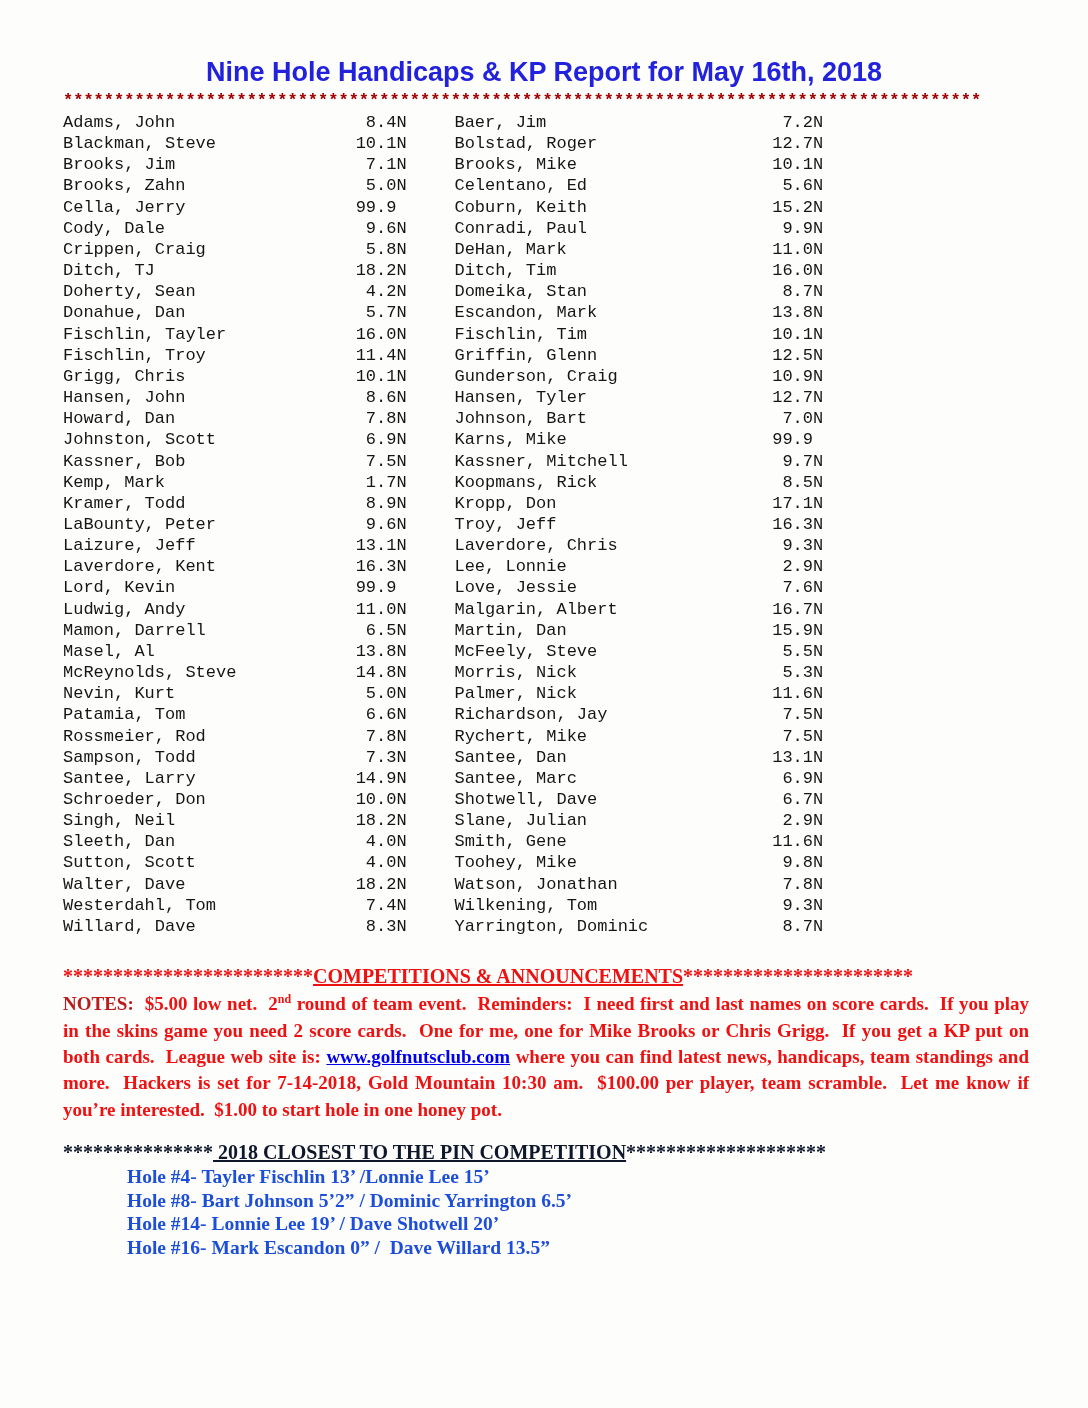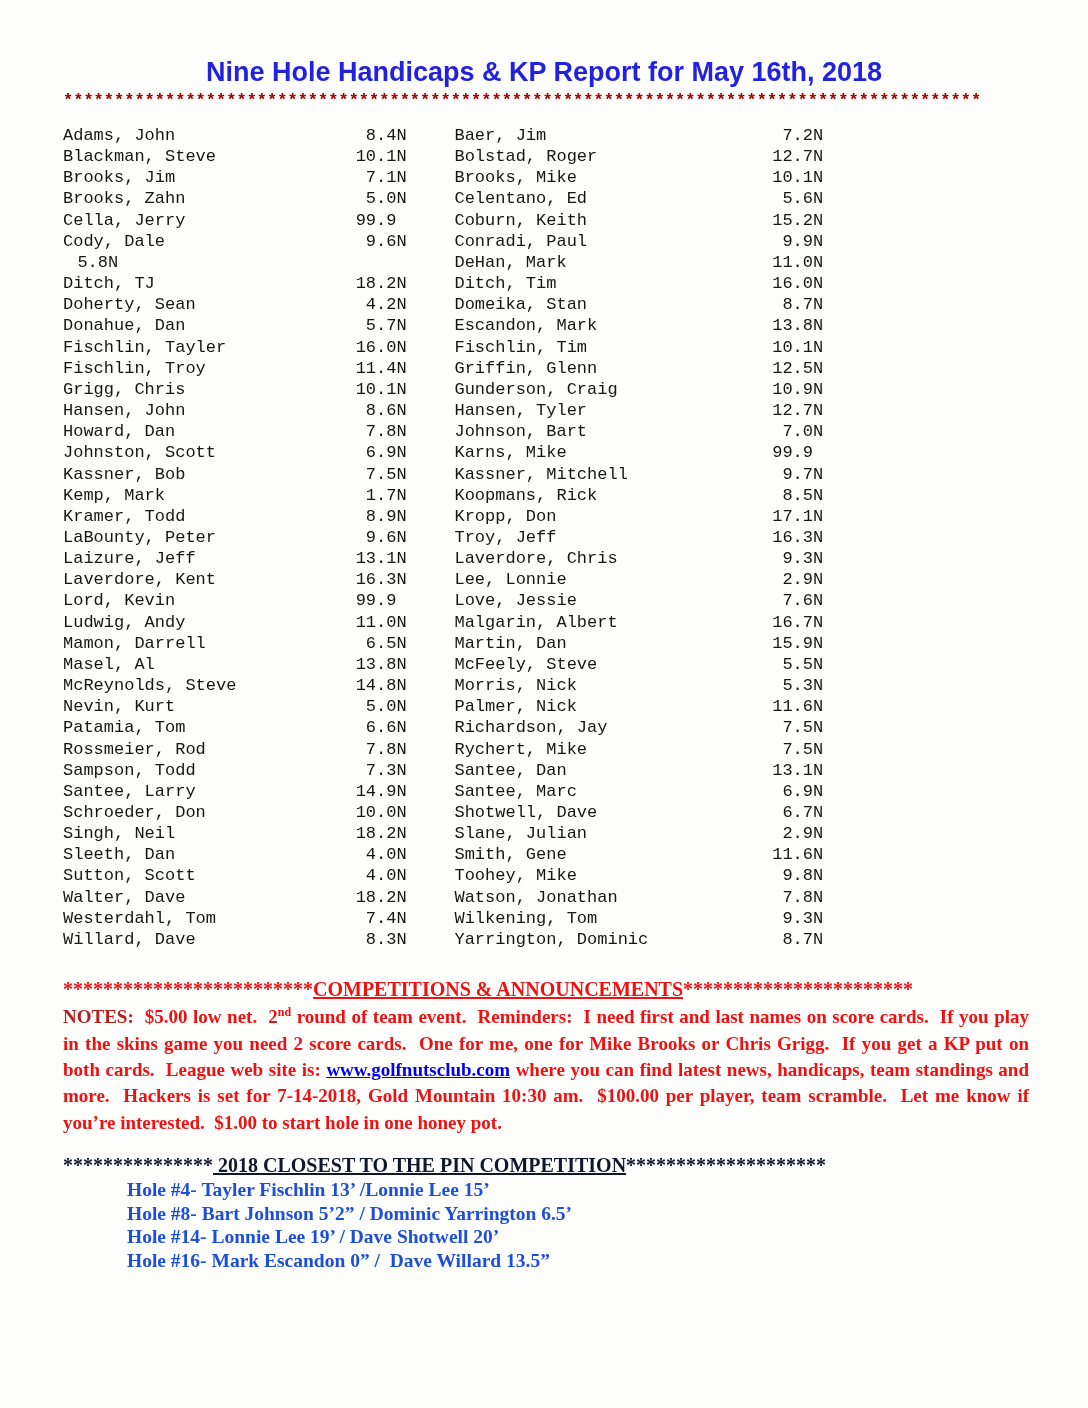--- a/index.html
+++ b/index.html
@@ -27,21 +27,21 @@
     font-family: "Liberation Mono", monospace;
     font-weight: 700;
     font-size: 17px;
     line-height: 18px;
     color: #A40000;
     white-space: nowrap;
     overflow: hidden;
     width: 962px;
   }
   .roster {
-    margin-top: 15px;
+    margin-top: 2px;
     display: flex;
     font-family: "Liberation Mono", monospace;
     font-size: 17px;
     line-height: 21.15px;
     color: #151515;
   }
   .col { width: 371px; }
   .col.right { margin-left: 46px; width: 398px; }
   .row { display: flex; }
   .nm { flex: 1; white-space: nowrap; overflow: hidden; }
@@ -127,20 +127,21 @@
           <span class="nm">Cella, Jerry</span>
           <span class="val">99.9</span>
           <span class="sfx"></span>
         </div>
         <div class="row">
           <span class="nm">Cody, Dale</span>
           <span class="val">9.6</span>
           <span class="sfx">N</span>
         </div>
         <div class="row">
+          <span class="nm">Crippen, Craig</span>
           <span class="val">5.8</span>
           <span class="sfx">N</span>
         </div>
         <div class="row">
           <span class="nm">Ditch, TJ</span>
           <span class="val">18.2</span>
           <span class="sfx">N</span>
         </div>
         <div class="row">
           <span class="nm">Doherty, Sean</span>

